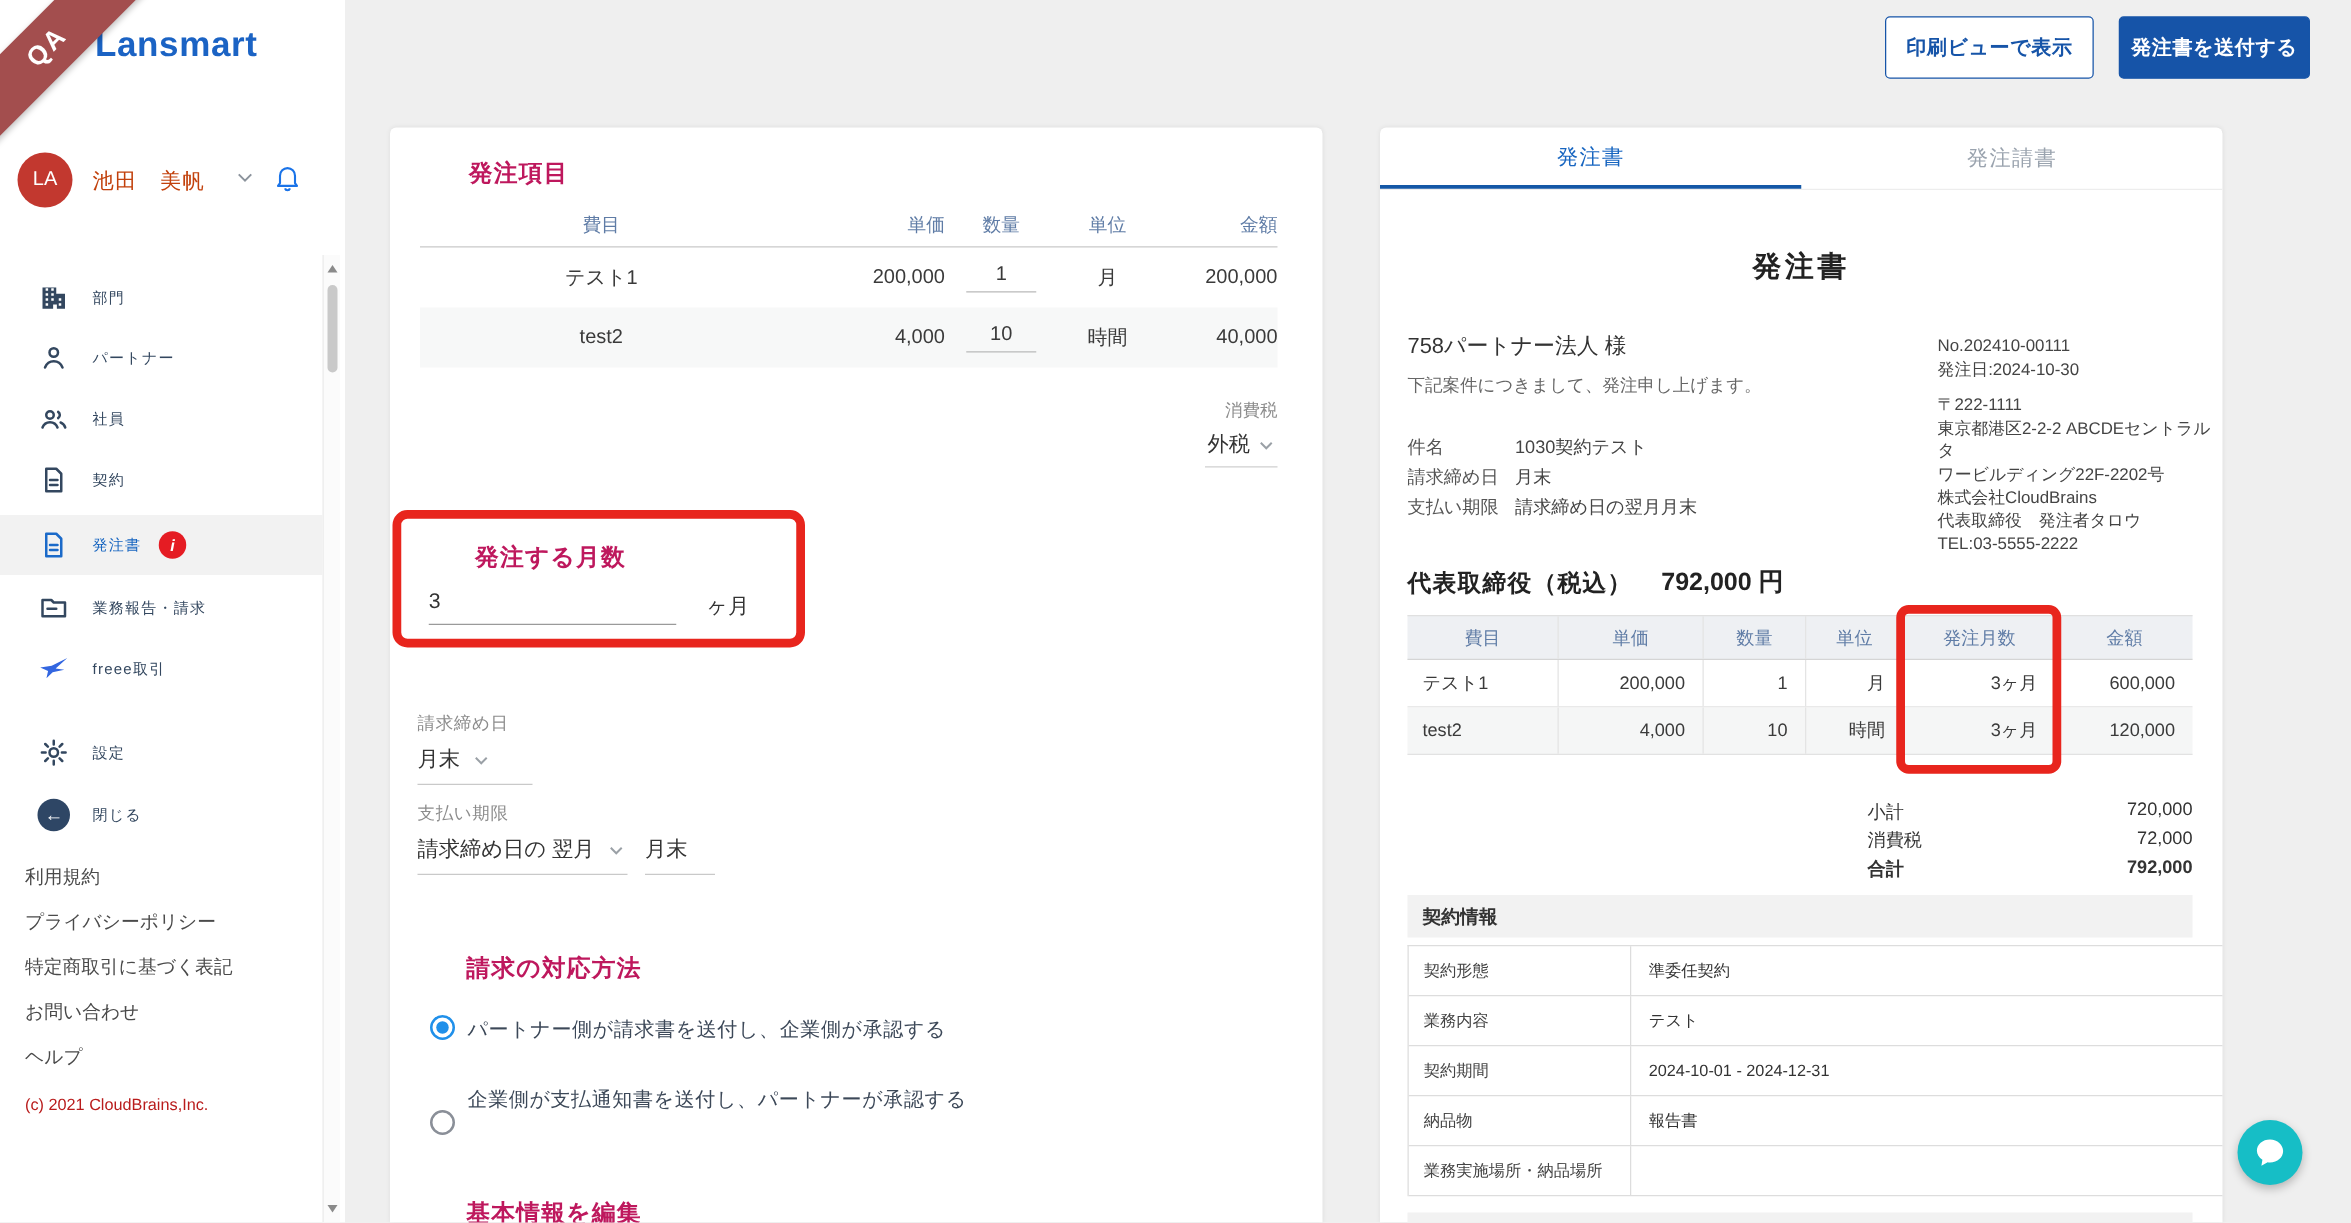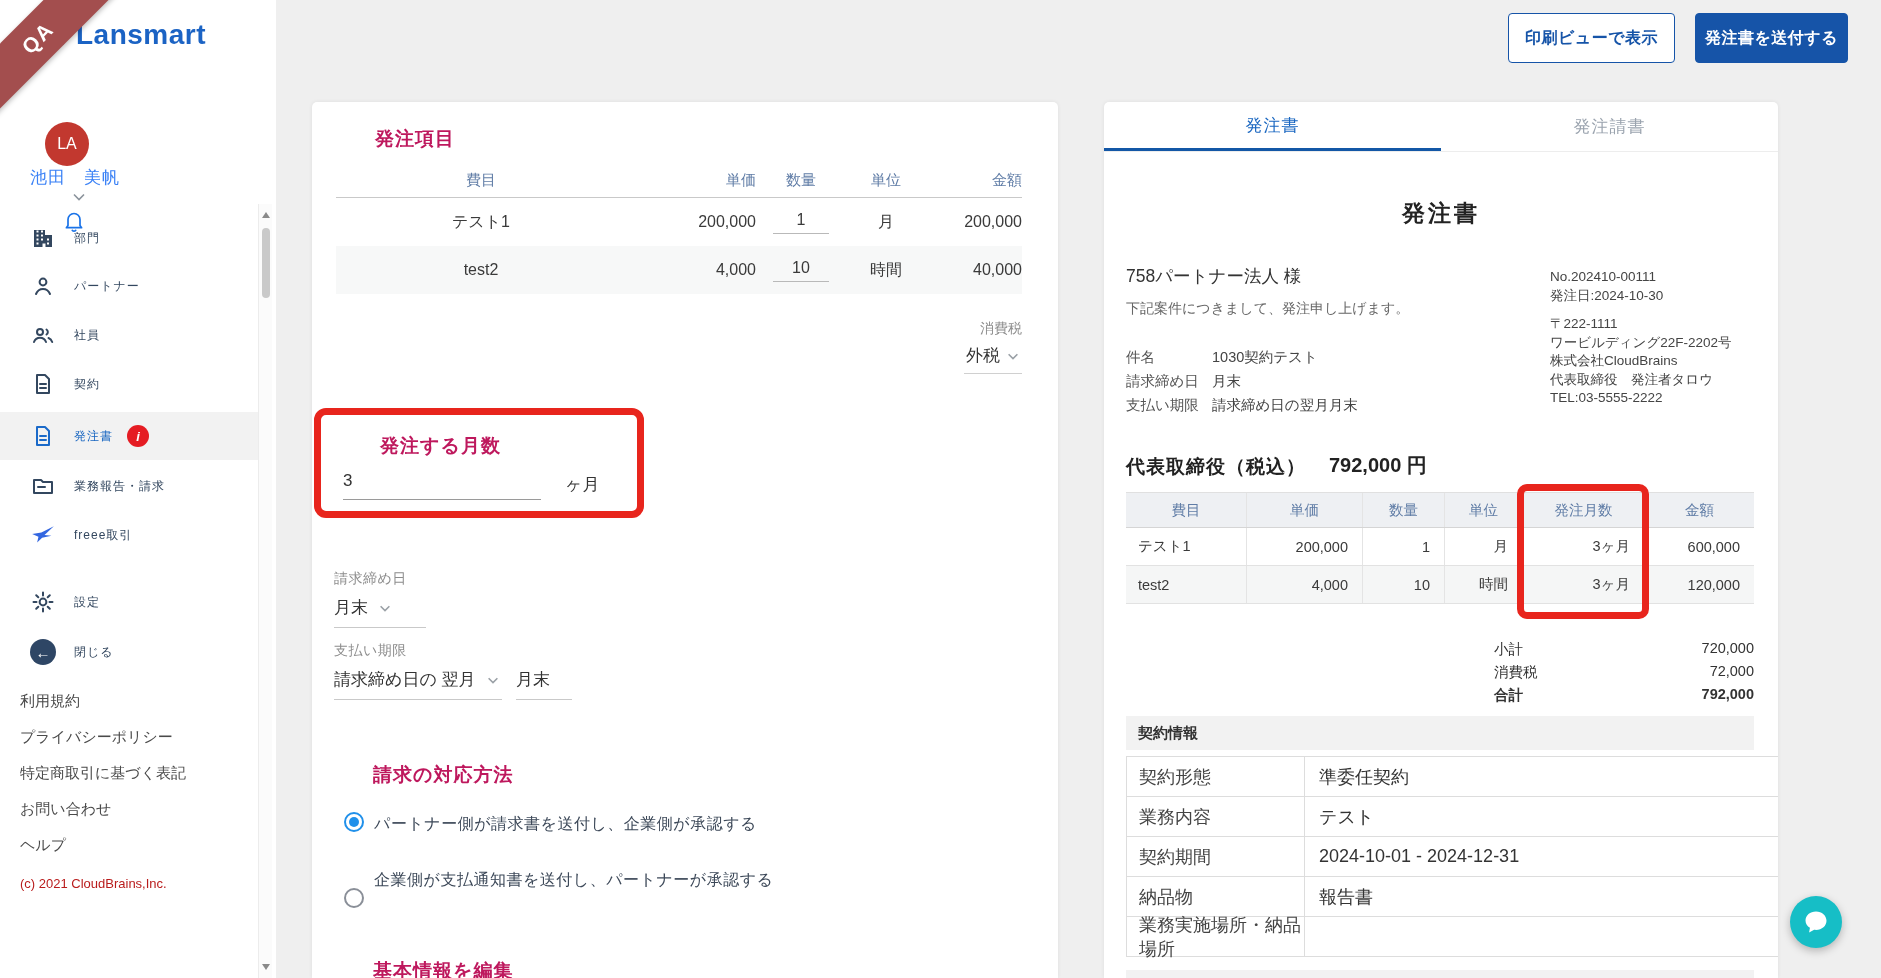--- a/index.html
+++ b/index.html
@@ -8,24 +8,24 @@
   #app { position:relative; width:1881px; height:978px; overflow:hidden; }
   .abs { position:absolute; }
 
   
   .sidebar { position:absolute; left:0; top:0; width:276px; height:978px; background:#fff; z-index:2; }
   .qa-ribbon { position:absolute; left:-57px; top:15px; width:190px; height:46px; background:#a34e4e;
     transform:rotate(-45deg); display:flex; align-items:center; justify-content:center;
     color:#fff; font-weight:bold; font-size:21px; letter-spacing:2px; box-shadow:0 2px 5px rgba(0,0,0,.25); z-index:9; }
   .logo { position:absolute; left:34px; top:16px; display:flex; align-items:center; gap:8px; }
   .logo-text { font-size:28px; font-weight:bold; color:#1b63c4; letter-spacing:.5px; }
-  .user-row { position:absolute; left:14px; top:122px; display:flex; align-items:center;flex-direction:column; }
+  .user-row { position:absolute; left:14px; top:122px; display:flex; align-items:center; }
   .avatar { width:44px; height:44px; border-radius:50%; background:#c2382f; color:#fff; font-size:16px;
     display:flex; align-items:center; justify-content:center; }
-  .user-name { margin-left:16px; font-size:17px; color:#3b82f6; letter-spacing:1px; }
+  .user-name { margin-left:16px; font-size:17px; color:#c2410c; letter-spacing:1px; }
   .user-chevron { margin-left:24px; }
   .bell { margin-left:14px; }
   .nav-item { position:absolute; left:0; width:258px; height:48px; display:flex; align-items:center; cursor:pointer; }
   .nav-item .ic { width:26px; height:26px; margin-left:30px; color:#33475f; display:flex; align-items:center; justify-content:center; }
   .nav-item .lbl { margin-left:18px; font-size:12px; color:#33475f; letter-spacing:1px; }
   .nav-item.active { background:#f2f2f2; }
   .nav-item.active .ic { color:#1b6ac9; }
   .nav-item.active .lbl { color:#1765c0; }
   .badge-i { margin-left:14px; width:22px; height:22px; border-radius:50%; background:#e51c23; color:#fff;
     font-size:13px; font-weight:bold; display:flex; align-items:center; justify-content:center; font-style:italic; }
@@ -99,21 +99,21 @@
   .dt-head .dt-cell { justify-content:center; }
   .dc1 { width:120px; padding-left:12px; }
   .dt-head .dc1 { padding-left:0; }
   .dc2 { width:116px; } .dc3 { width:82px; } .dc4 { width:78px; } .dc5 { width:122px; } .dc6 { width:110px; }
   .num { justify-content:flex-end; padding-right:14px; }
   .redbox2 { position:absolute; left:413px; top:382px; width:132px; height:135px; border:7px solid #e8251d; border-radius:10px; z-index:3; }
   .tot-row { position:absolute; left:390px; width:260px; display:flex; justify-content:space-between; font-size:14.5px; color:#333; }
   .tot-bold { font-weight:bold; }
   .sec-bar { position:absolute; left:22px; width:628px; height:34px; background:#f2f2f2; display:flex; align-items:center;
     padding-left:12px; font-size:15px; font-weight:bold; color:#333; }
-  .ct { position:absolute; left:22px; top:654px; width:700px; border:1px solid #dddddd; border-bottom:none; font-size:18px; }
+  .ct { position:absolute; left:22px; top:654px; width:700px; border:1px solid #dddddd; border-bottom:none; font-size:13px; }
   .ct-row { display:flex; height:40px; border-bottom:1px solid #dddddd; }
   .ct-label { width:178px; border-right:1px solid #dddddd; display:flex; align-items:center; padding-left:12px; color:#444; }
   .ct-value { flex:1; display:flex; align-items:center; padding-left:14px; color:#333; }
 
   .chat-btn { position:absolute; left:1790px; top:896px; width:52px; height:52px; border-radius:50%; background:#16bec6;
     display:flex; align-items:center; justify-content:center; box-shadow:0 3px 8px rgba(0,0,0,.25); cursor:pointer; z-index:8; }
 </style>
 </head>
 <body>
 
@@ -322,20 +322,21 @@
     </div>
 
     <div class="doc-title">発注書</div>
     <div class="recipient">758パートナー法人 様</div>
     <div class="greeting">下記案件につきまして、発注申し上げます。</div>
 
     <div class="issuer">
       <div>No.202410-00111</div>
       <div>発注日:2024-10-30</div>
       <div style="margin-top:10px">〒222-1111</div>
+      <div>東京都港区2-2-2 ABCDEセントラルタ</div>
       <div>ワービルディング22F-2202号</div>
       <div>株式会社CloudBrains</div>
       <div>代表取締役　発注者タロウ</div>
       <div>TEL:03-5555-2222</div>
     </div>
 
     <div class="meta-row" style="top:246px">
       <span class="ml">件名</span>
       <span class="mv">1030契約テスト</span>
     </div>

